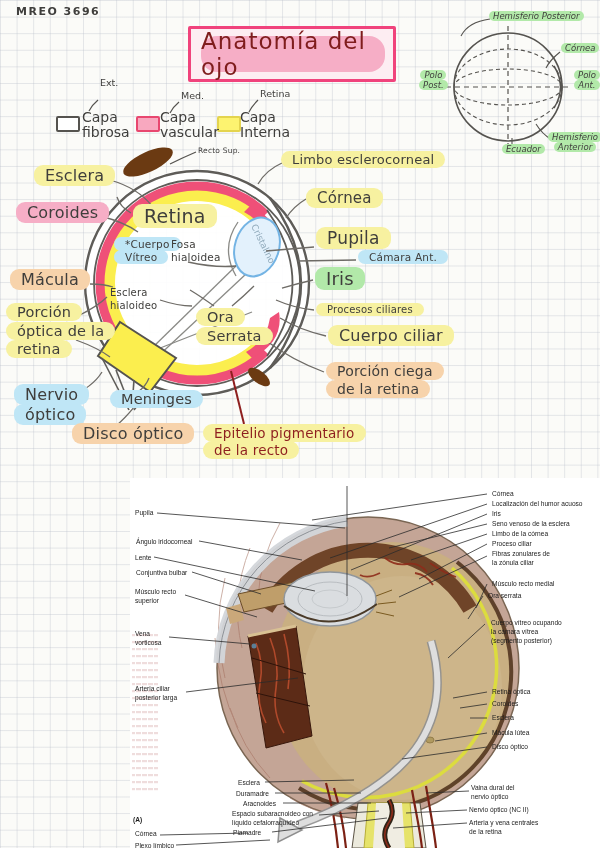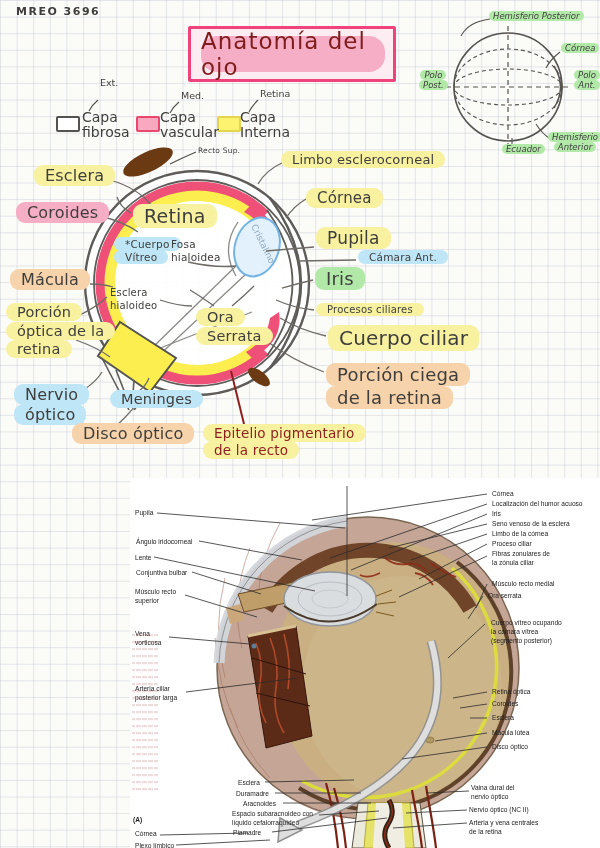--- a/index.html
+++ b/index.html
@@ -178,23 +178,23 @@
 óptica de la
 retina</span></div>
   <div class="hw p-blue" style="left:14px;top:385px;font-size:16px"><span class="pill">Nervio
 óptico</span></div>
   <div class="hw p-blue" style="left:110px;top:390px;font-size:14.5px"><span class="pill">Meninges</span></div>
   <div class="hw p-orange" style="left:72px;top:424px;font-size:16px"><span class="pill">Disco óptico</span></div>
   <div class="hw red-ink" style="left:203px;top:425px;font-size:13.5px"><span class="pill">Epitelio pigmentario
 de la recto</span></div>
   <div class="hw" style="left:196px;top:308px;font-size:14.5px"><span class="pill">Ora
 Serrata</span></div>
-  <div class="hw" style="left:328px;top:326px;font-size:20px"><span class="pill">Cuerpo ciliar</span></div>
+  <div class="hw" style="left:328px;top:326px;font-size:16px"><span class="pill">Cuerpo ciliar</span></div>
   <div class="hw" style="left:316px;top:304px;font-size:10px"><span class="pill">Procesos ciliares</span></div>
-  <div class="hw p-orange" style="left:326px;top:363px;font-size:18px"><span class="pill">Porción ciega
+  <div class="hw p-orange" style="left:326px;top:363px;font-size:14px"><span class="pill">Porción ciega
 de la retina</span></div>
   <div class="hw" style="left:281px;top:152px;font-size:13px"><span class="pill">Limbo esclerocorneal</span></div>
   <div class="hw" style="left:306px;top:189px;font-size:15px"><span class="pill">Córnea</span></div>
   <div class="hw" style="left:316px;top:228px;font-size:17px"><span class="pill">Pupila</span></div>
   <div class="hw p-blue" style="left:358px;top:251px;font-size:10.5px"><span class="pill">Cámara Ant.</span></div>
   <div class="hw p-green" style="left:315px;top:267px;font-size:18px"><span class="pill">Iris</span></div>
   <div class="hw p-none" style="left:198px;top:146px;font-size:7.5px"><span class="pill">Recto Sup.</span></div>
 
   <div class="photo">
     <svg width="470" height="370" viewBox="0 0 470 370">

